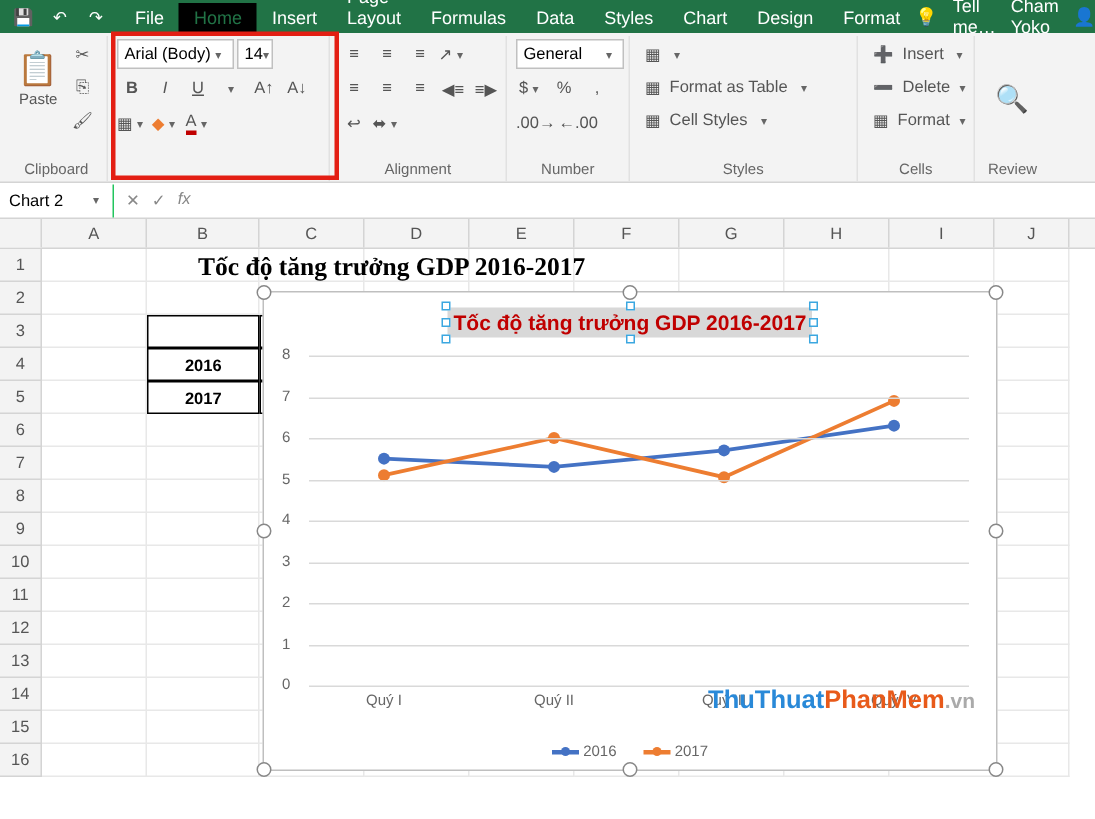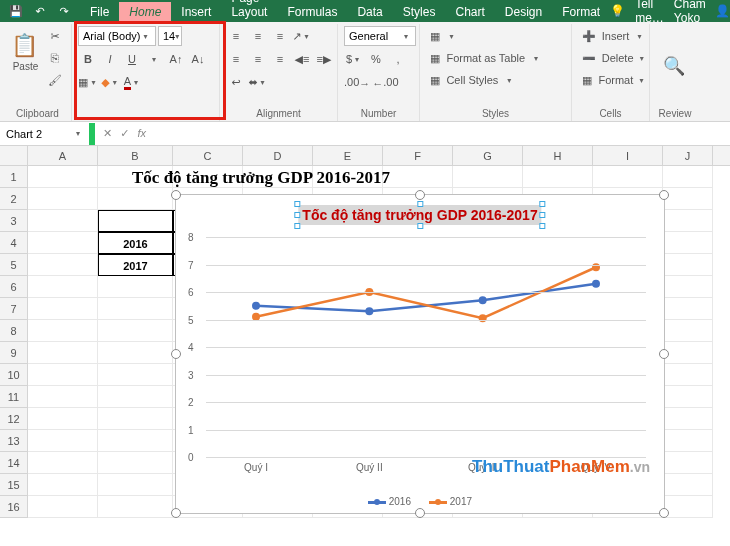--- a/index.html
+++ b/index.html
@@ -4,42 +4,42 @@
 <style>
 * { box-sizing: border-box; margin: 0; padding: 0; }
 body { font-family: "Segoe UI", Arial, sans-serif; font-size: 11px; background: #fff; width: 730px; height: 546px; overflow: hidden; position: relative; }
 
 
 .titlebar { height: 22px; background: #217346; color: #fff; display: flex; align-items: center; }
 .qat { display: flex; align-items: center; gap: 8px; padding: 0 8px; }
 .qat-btn { width: 16px; height: 16px; display: flex; align-items: center; justify-content: center; color: #fff; font-size: 11px; }
 .tabs { display: flex; align-items: flex-end; height: 22px; }
 .tab { padding: 3px 10px; color: #fff; font-size: 12px; cursor: pointer; }
-.tab.active { background: #fca5a5; color: #217346; font-style: italic; }
+.tab.active { background: #000000; color: #217346; }
 .title-right { margin-left: auto; display: flex; align-items: center; gap: 10px; padding-right: 6px; font-size: 12px; }
 
 
 .ribbon { height: 100px; background: #f3f3f3; border-bottom: 1px solid #d4d4d4; display: flex; padding: 2px 4px 0; position: relative; }
 .group { border-right: 1px solid #e1e1e1; padding: 2px 6px 0; display: flex; flex-direction: column; }
 .group-body { flex: 1; display: flex; gap: 4px; align-items: flex-start; }
 .group-label { text-align: center; color: #666; font-size: 10px; padding: 2px 0; }
 .vcol { display: flex; flex-direction: column; gap: 2px; }
 .rbtn { display: flex; align-items: center; justify-content: center; min-width: 20px; height: 20px; color: #555; font-size: 11px; }
 .rbtn.big { width: 38px; height: 52px; flex-direction: column; gap: 2px; font-size: 10px; }
 .rbtn.wide { justify-content: flex-start; width: 130px; height: 20px; gap: 6px; padding: 0 4px; font-size: 11px; }
 .font-row { display: flex; gap: 2px; }
 .font-select { height: 20px; border: 1px solid #c0c0c0; background: #fff; display: flex; align-items: center; padding: 0 4px; font-size: 11px; }
 .font-name { width: 78px; }
 .font-size { width: 24px; }
 .dd { width: 10px; text-align: center; color: #666; font-size: 8px; }
 .redbox { position: absolute; border: 3px solid #e31e13; pointer-events: none; }
 
 
 .fxbar { height: 24px; border-bottom: 1px solid #d4d4d4; display: flex; align-items: center; background: #fff; }
-.namebox { width: 95px; height: 22px; border-right: 6px solid #22c55e; display: flex; align-items: center; padding: 0 6px; }
+.namebox { width: 76px; height: 22px; border-right: 1px solid #22c55e; display: flex; align-items: center; padding: 0 6px; }
 .namebox .dd { margin-left: auto; }
 .fx-btns { display: flex; gap: 8px; padding: 0 8px; color: #888; }
 .fx-input { flex: 1; height: 22px; padding: 0 6px; color: #333; }
 
 
 .gridwrap { position: relative; }
 .colheads { display: flex; height: 20px; background: #f3f3f3; border-bottom: 1px solid #d4d4d4; }
 .corner { width: 28px; border-right: 1px solid #d4d4d4; background: #f3f3f3; }
 .ch { border-right: 1px solid #d4d4d4; text-align: center; line-height: 20px; color: #555; font-size: 11px; }
 .rows { position: relative; }

